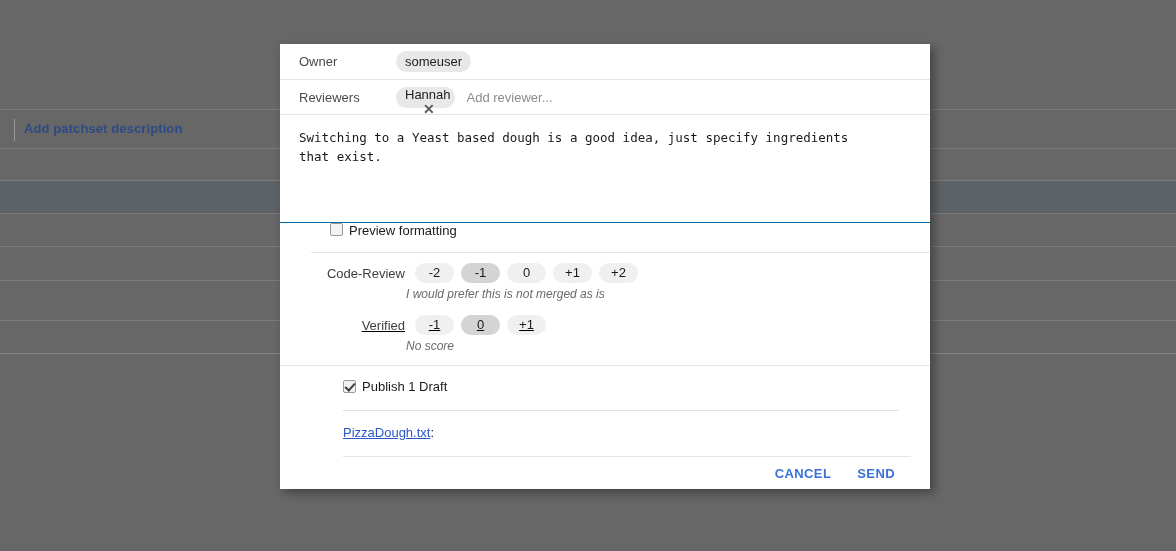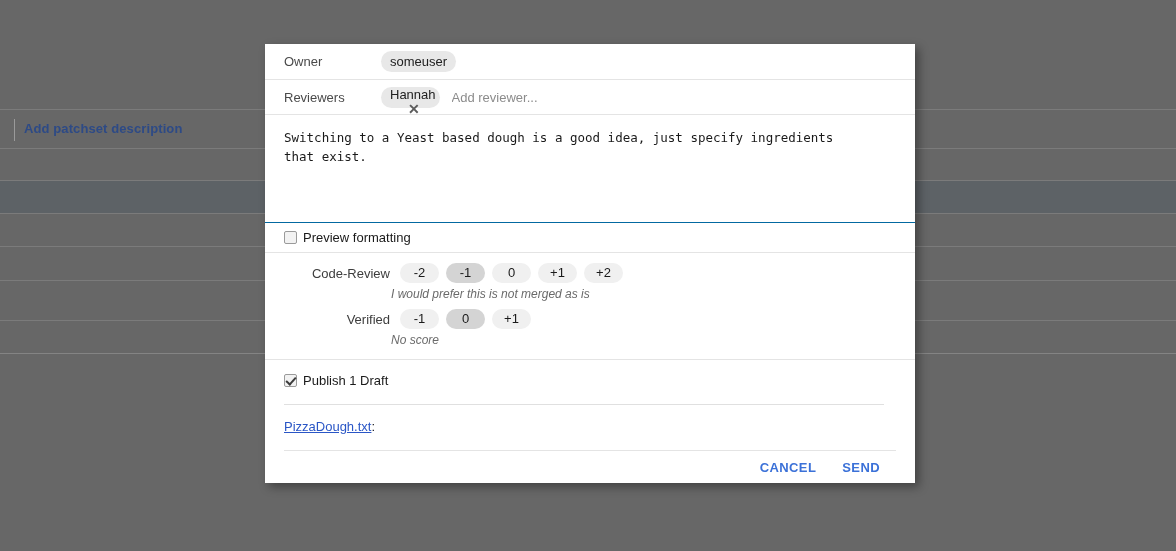--- a/index.html
+++ b/index.html
@@ -42,21 +42,21 @@
     font-size: 13px;
     font-weight: bold;
     color: #2d4a86;
     letter-spacing: 0.1px;
     white-space: nowrap;
   }
 
   
   #reply-dialog {
     position: absolute;
-    left: 265px;
+    left: 280px;
     top: 44px;
     width: 650px;
     background: #ffffff;
     box-shadow: 4px 4px 9px rgba(0,0,0,0.36);
     z-index: 10;
   }
 
   .dlg-row {
     display: flex;
     align-items: center;
@@ -127,23 +127,24 @@
     font-size: 12.5px;
     line-height: 19px;
     color: #1a1a1a;
     overflow: hidden;
   }
 
   
   .row-preview {
     height: 30px;
     display: flex;
-    align-items: center;
+    align-items: flex-start;
     padding: 0 19px;
     border-bottom: 1px solid #e4e4e4;
+    margin-left: 31px;
   }
   .cb {
     -webkit-appearance: none;
     appearance: none;
     width: 13px; height: 13px;
     border: 1px solid #9a9a9a;
     border-radius: 2px;
     background: #f2f2f2;
     margin: 0 6px 0 0;
     position: relative;
@@ -196,25 +197,25 @@
   }
   .vote-btn.selected { background: #d4d4d4; }
   .label-desc {
     font-size: 12px;
     font-style: italic;
     color: #6a6a6a;
     padding-left: 126px;
     margin-top: 4px;
     white-space: nowrap;
   }
-  .label-row-2 { margin-top: 8px; }
+  .label-row-2 { margin-top: 14px; text-decoration: underline; }
   .label-desc-2 { padding-left: 126px; }
 
   
-  .drafts-block { padding: 10px 19px 0 19px; }
+  .drafts-block { padding: 10px 19px 0 19px; margin-left: 44px; }
   .draft-check-row { display: flex; align-items: center; height: 20px; }
   .drafts-sep {
     border-top: 1px solid #e0e0e0;
     margin: 14px 12px 0 0;
   }
   .draft-file {
     margin-top: 14px;
     font-size: 13px;
     color: #1a1a1a;
   }

